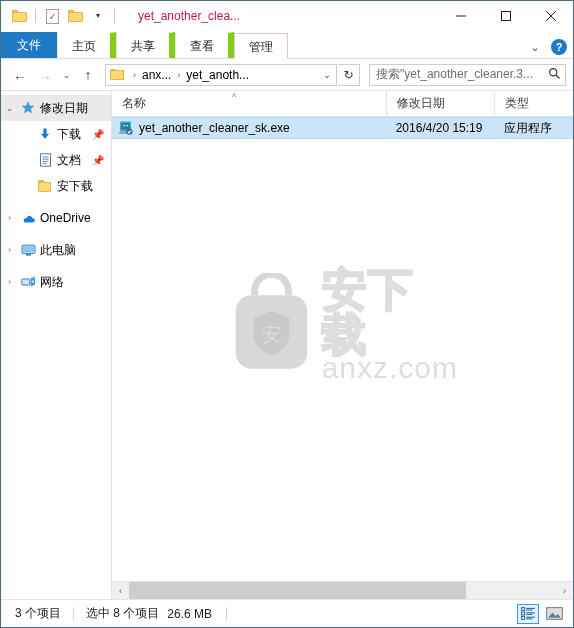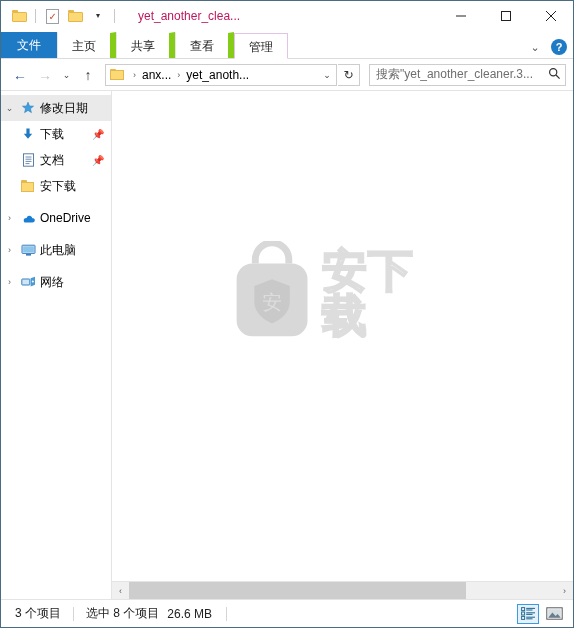--- a/index.html
+++ b/index.html
@@ -348,21 +348,21 @@
     justify-content: center;
     flex: none;
   }
   .nav-label { padding-left: 2px; overflow: hidden; }
   .nav-pin {
     margin-left: auto;
     color: #7a7a7a;
     font-size: 10px;
     padding-right: 4px;
   }
-  .indent { padding-left: 17px; }
+  .indent { padding-left: 34px; }
 
   .ic-folder {
     width: 14px; height: 12px; position: relative;
   }
   .ic-folder:before {
     content: ""; position: absolute; left: 0; top: 0;
     width: 6px; height: 2px; background: #e8b84b; border-radius: 1px 1px 0 0;
   }
   .ic-folder:after {
     content: ""; position: absolute; left: 0; top: 1.5px;
@@ -717,33 +717,58 @@
               <circle cx="11.8" cy="5.6" r="1" fill="#fff"></circle>
             </svg>
         </span>
         <span class="nav-label">网络</span>
       </div>
 
     </div>
 
     <div class="listarea">
 
+      <div class="colheaders">
+        <div class="col col-name">名称</div>
+        <div class="col col-date">修改日期</div>
+        <div class="col col-type">类型</div>
+        <div class="sort-arrow">^</div>
+      </div>
 
       <div class="rows">
 
+        <div class="row selected">
+          <div class="cell cell-name">
+            <span class="exe-ic">
+              <svg width="16" height="16" viewBox="0 0 16 16">
+                <rect x="2" y="1.5" width="11" height="9.5" rx="1.2" fill="#36a8c8"></rect>
+                <rect x="3.4" y="3" width="8.2" height="6.4" rx="0.8" fill="#1f7ea0"></rect>
+                <circle cx="6.2" cy="5.6" r="0.9" fill="#cfeefb"></circle>
+                <circle cx="9" cy="5.6" r="0.9" fill="#cfeefb"></circle>
+                <path d="M2 11 h11 l1.2 3 h-13.4 z" fill="#9aa6ad"></path>
+                <circle cx="11.4" cy="11.6" r="3.2" fill="#2b6f97"></circle>
+                <path d="M10 11.6 l1.1 1.2 l2 -2.3" stroke="#fff" stroke-width="1.1" fill="none"></path>
+              </svg>
+            </span>
+            <span>yet_another_cleaner_sk.exe</span>
+          </div>
+          <div class="cell cell-date">2016/4/20 15:19</div>
+          <div class="cell cell-type">应用程序</div>
+        </div>
 
         <div class="watermark">
           <svg width="90" height="104" viewBox="0 0 90 104">
             <path d="M28 22 v-4 a17 17 0 0 1 34 0 v4" fill="none" stroke="#d8d8d8" stroke-width="7"></path>
             <rect x="9" y="22" width="72" height="74" rx="16" fill="#d8d8d8"></rect>
             <path d="M45 38 L63 45 v16 c0 11 -9 18 -18 22 c-9 -4 -18 -11 -18 -22 V45 Z" fill="#c9c9c9"></path>
             <text x="45" y="68" font-family="'Liberation Sans', sans-serif" font-size="20" fill="#dddddd" text-anchor="middle">安</text>
           </svg>
           <span class="wm-text">
             <span class="wm-cn">安下载</span>
+            <span class="wm-url">anxz.com</span>
           </span>
         </div>
 
       </div>
 
       <div class="hscroll">
         <div class="hs-arrow">‹</div>
         <div class="hs-track">
           <div class="hs-thumb"></div>
         </div>

